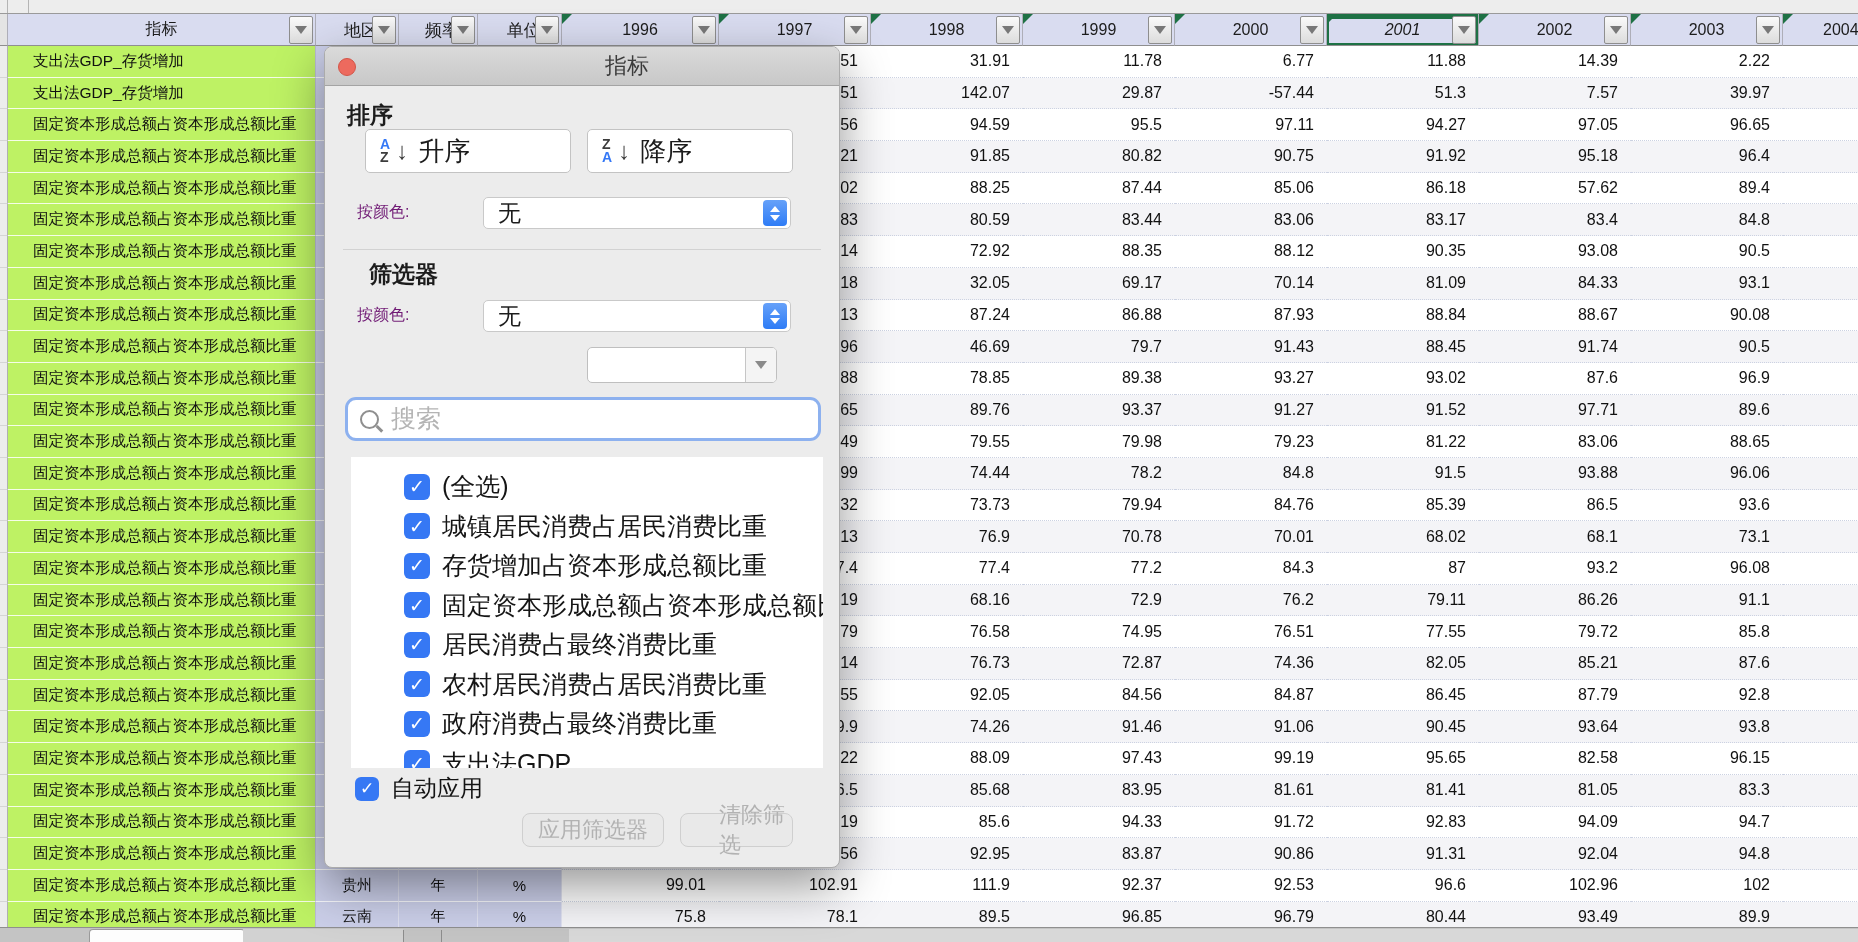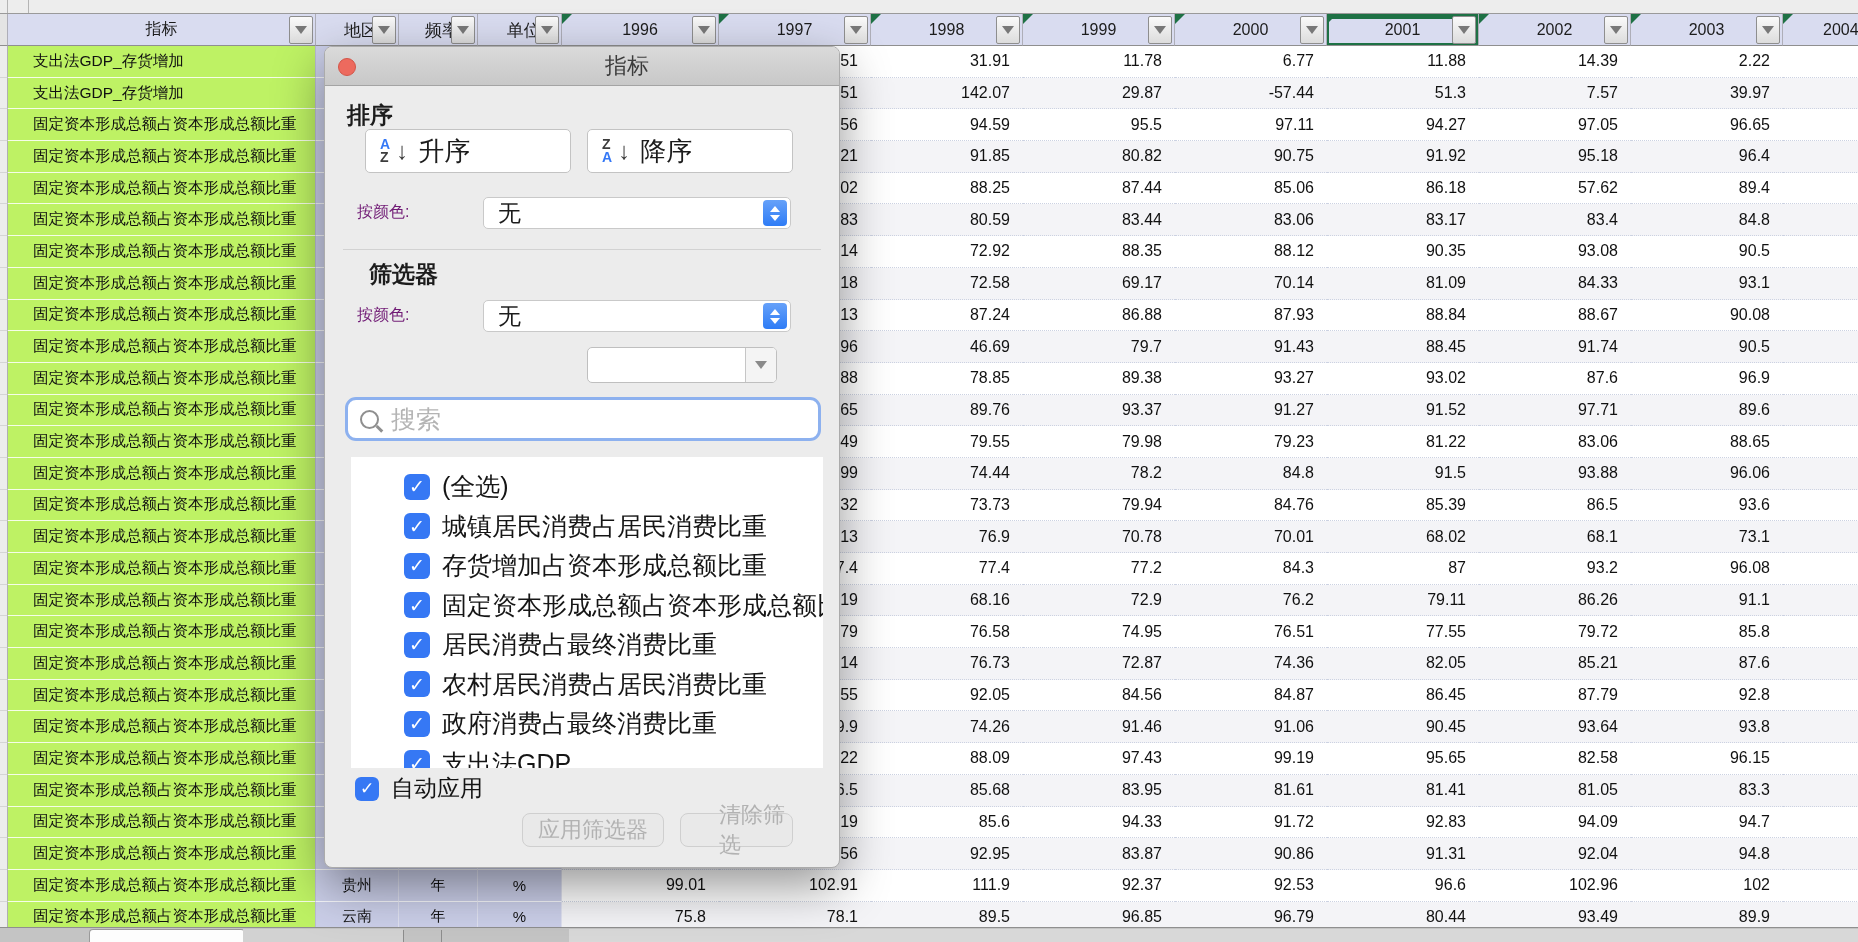--- a/index.html
+++ b/index.html
@@ -7,21 +7,21 @@
     font-family:"Liberation Sans","DejaVu Sans",sans-serif;background:#fff;}
   
   .sheet{position:absolute;left:0;top:0;width:1935px;}
   .sliver{position:relative;height:13px;background:#ededed;border-bottom:1px solid #9a9a9a;}
   .sliver .vline{position:absolute;top:0;bottom:0;width:1px;background:#b4b4b4;}
   .srow{display:grid;grid-template-columns:8px 308px 83px 79px 84px 157px 152px 152px 152px 152px 152px 152px 152px 152px;}
   .hrow{height:32px;}
   .hcell{position:relative;background:#d9dcf0;border-right:1px solid #aeaeb8;border-bottom:1px solid #8f8f8f;
     display:flex;align-items:center;justify-content:center;font-size:16px;color:#1c1c1c;}
   .hcell.corner{background:#e4e4e4;}
-  .hcell.sel{box-shadow:inset 0 5px 0 #1e7145, inset 2px 0 0 #1e7145, inset -2px 0 0 #1e7145, inset 0 -2px 0 #1e7145;}
+  .hcell.sel{box-shadow:inset 0 5px 0 #1e7145, inset 2px 0 0 #1e7145, inset -2px 0 0 #1e7145, inset 0 -2px 0 #1e7145;font-style:italic;}
   .hcell .hlabel{white-space:nowrap;}
   .hcell.small .hlabel{position:absolute;left:55%;top:50%;transform:translate(-50%,-50%);font-size:17px;}
   .corner-tri{position:absolute;left:0;top:0;width:0;height:0;border-top:10px solid #1e7145;border-right:10px solid transparent;}
   .ddbtn{position:absolute;right:2px;top:50%;transform:translateY(-50%);width:22px;height:26px;
     background:linear-gradient(#fafafa,#dcdcdc);border:1px solid #8e8e8e;border-radius:2px;
     display:flex;align-items:center;justify-content:center;}
   .ddbtn .tri{width:0;height:0;border-left:6px solid transparent;border-right:6px solid transparent;border-top:8px solid #787878;}
   .drow{height:31.7px;}
   .cell{position:relative;display:flex;align-items:center;overflow:hidden;font-size:16px;color:#111;
     border-bottom:1px dotted #ccd2e2;background:#fff;}
@@ -59,21 +59,21 @@
   .stepper .up{width:0;height:0;border-left:5px solid transparent;border-right:5px solid transparent;border-bottom:6px solid #fff;}
   .stepper .dn{width:0;height:0;border-left:5px solid transparent;border-right:5px solid transparent;border-top:6px solid #fff;}
   .divider{position:absolute;left:18px;width:478px;height:1px;background:#d2d2d2;}
   .combo{position:absolute;background:#fff;border:1px solid #bfbfbf;border-radius:5px;box-sizing:border-box;}
   .combo .cbtn{position:absolute;right:0;top:0;bottom:0;width:30px;border-left:1px solid #c6c6c6;background:#f4f4f4;
     display:flex;align-items:center;justify-content:center;border-radius:0 4px 4px 0;}
   .combo .tri{width:0;height:0;border-left:6px solid transparent;border-right:6px solid transparent;border-top:8px solid #8a8a8a;}
   .searchwrap{position:absolute;left:20px;top:350px;width:476px;height:44px;border:3px solid #8db1ef;border-radius:11px;
     background:#fff;box-sizing:border-box;display:flex;align-items:center;}
   .searchwrap input{flex:1;border:none;outline:none;font-size:25px;color:#4d7c0f;background:transparent;
-    font-family:Liberation Sans, sans-serif;}
+    font-family:Liberation Serif, serif;}
   .searchwrap input::placeholder{color:#b4b4b4;}
   .mag{width:15px;height:15px;border:2.5px solid #8f8f8f;border-radius:50%;position:relative;margin:0 10px 0 12px;flex:none;}
   .mag::after{content:"";position:absolute;width:2.5px;height:8px;background:#8f8f8f;right:-3px;bottom:-6px;transform:rotate(-45deg);}
   .list{position:absolute;left:26px;top:410px;width:472px;height:311px;background:#fff;overflow:hidden;padding-top:10px;box-sizing:border-box;}
   .litem{height:39.5px;display:flex;align-items:center;padding-left:53px;gap:12px;font-size:25px;color:#151515;white-space:nowrap;}
   .checkbox{width:26px;height:26px;flex:none;border-radius:6px;background:#3678f4;display:flex;align-items:center;justify-content:center;
     color:#fff;font-size:19px;font-weight:bold;}
   .autorow{position:absolute;left:30px;top:726px;display:flex;align-items:center;gap:12px;font-size:23px;color:#151515;}
   .autorow .checkbox{width:24px;height:24px;font-size:17px;}
   .dlgbtn{position:absolute;top:766px;height:34px;border-radius:8px;background:#e9e9e9;border:1px solid #cfcfcf;
@@ -290,21 +290,21 @@
           <div class="cell num"></div>
         </div>
         <div class="srow drow band">
           <div class="cell gut"></div>
           <div class="cell ind">固定资本形成总额占资本形成总额比重</div>
           <div class="cell lav"></div>
           <div class="cell lav"></div>
           <div class="cell lav"></div>
           <div class="cell num"></div>
           <div class="cell num">18</div>
-          <div class="cell num">72.58</div>
+          <div class="cell num">32.05</div>
           <div class="cell num">69.17</div>
           <div class="cell num">70.14</div>
           <div class="cell num">81.09</div>
           <div class="cell num">84.33</div>
           <div class="cell num">93.1</div>
           <div class="cell num"></div>
         </div>
         <div class="srow drow">
           <div class="cell gut"></div>
           <div class="cell ind">固定资本形成总额占资本形成总额比重</div>

